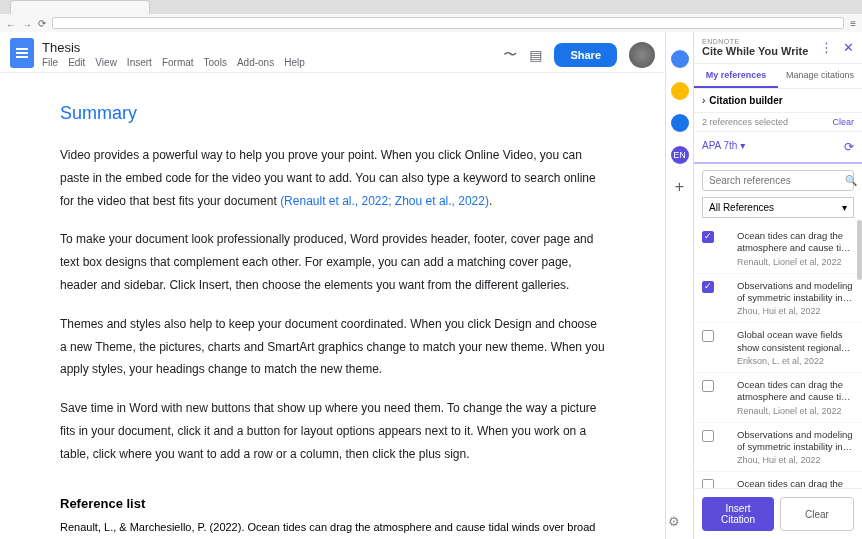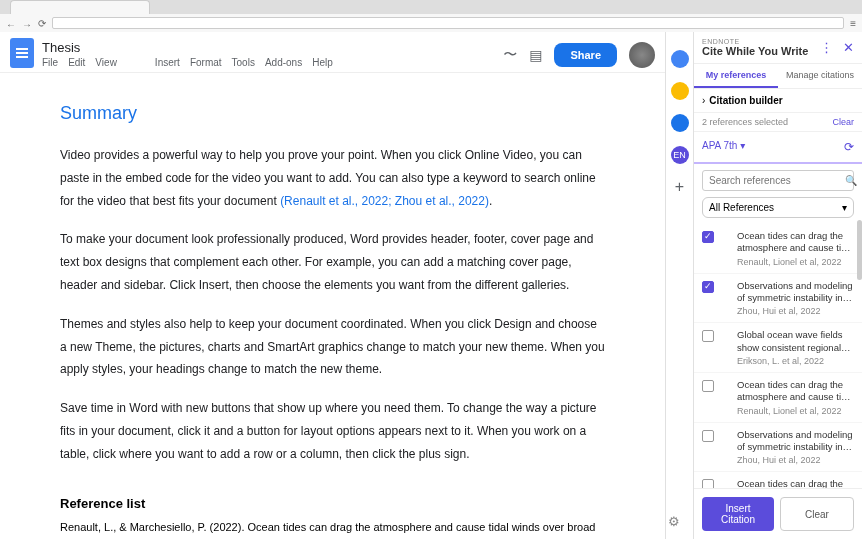--- a/index.html
+++ b/index.html
@@ -47,21 +47,21 @@
 .builder-row{padding:6px 8px;display:flex;align-items:center;gap:4px;font-size:10px;border-bottom:1px solid #f0f0f0;cursor:pointer}
 .sel-row{padding:4px 8px;display:flex;justify-content:space-between;font-size:9px;color:#888;border-bottom:1px solid #f0f0f0}
 .clear-link{color:#5b4cdb;cursor:pointer}
 .style-row{padding:8px;display:flex;justify-content:space-between;align-items:flex-start;border-bottom:2px solid #c4b5fd}
 .style-sel{color:#5b4cdb;font-size:10px;cursor:pointer}
 .refresh{color:#5b4cdb;font-size:12px;cursor:pointer}
 .search-row{padding:6px 8px}
 .search-box{border:1px solid #ccc;border-radius:3px;display:flex;align-items:center;padding:4px 6px;gap:4px}
 .search-box input{border:none;flex:1;font-size:10px;outline:none}
 .filter-row{padding:0 8px 6px}
-.filter-sel{border:1px solid #ccc;border-radius:6px;padding:4px 6px;display:flex;justify-content:space-between;align-items:center;font-size:10px;cursor:pointer}
+.filter-sel{border:1px solid #ccc;border-radius:0;padding:4px 6px;display:flex;justify-content:space-between;align-items:center;font-size:10px;cursor:pointer}
 .ref-list{flex:1;overflow-y:auto;overflow-x:hidden}
 .ref-entry{padding:6px 8px;display:flex;gap:23px;border-bottom:1px solid #f5f5f5}
 .ref-cb{width:12px;height:12px;border:1.5px solid #999;border-radius:2px;flex-shrink:0;margin-top:1px;cursor:pointer;position:relative}
 .ref-cb.checked{background:#5b4cdb;border-color:#5b4cdb}
 .ref-cb.checked::after{content:"✓";position:absolute;color:#fff;font-size:9px;left:1px;top:-1px}
 .ref-text{flex:1;min-width:0}
 .ref-title{font-size:9.5px;line-height:1.3;color:#333;display:-webkit-box;-webkit-line-clamp:2;-webkit-box-orient:vertical;overflow:hidden}
 .ref-auth{font-size:9px;color:#888;margin-top:2px}
 .panel-foot{padding:8px;display:flex;gap:6px;border-top:1px solid #eee}
 .btn-insert{flex:1;background:#5b4cdb;color:#fff;border:none;padding:6px;border-radius:4px;font-size:10px;cursor:pointer}
@@ -88,21 +88,21 @@
 <div class="app">
   <div class="doc-area">
     <div class="doc-header">
       <div class="doc-logo"></div>
       <div class="doc-title-wrap">
         <div class="doc-title">Thesis</div>
         <div class="doc-menu" id="doc-menu">
             <span style="cursor: pointer;">File</span>
             <span style="cursor: pointer;">Edit</span>
             <span style="cursor: pointer;">View</span>
-            <span style="cursor: pointer; margin-left: 28px;">Insert</span>
+            <span style="cursor: pointer;">Insert</span>
             <span style="cursor: pointer;">Format</span>
             <span style="cursor: pointer;">Tools</span>
             <span style="cursor: pointer;">Add-ons</span>
             <span style="cursor: pointer;">Help</span>
           </div>
       </div>
       <div class="doc-actions">
         <span class="trend-icon">〜</span>
         <span class="comment-icon">▤</span>
         <button class="share-btn">Share</button>

